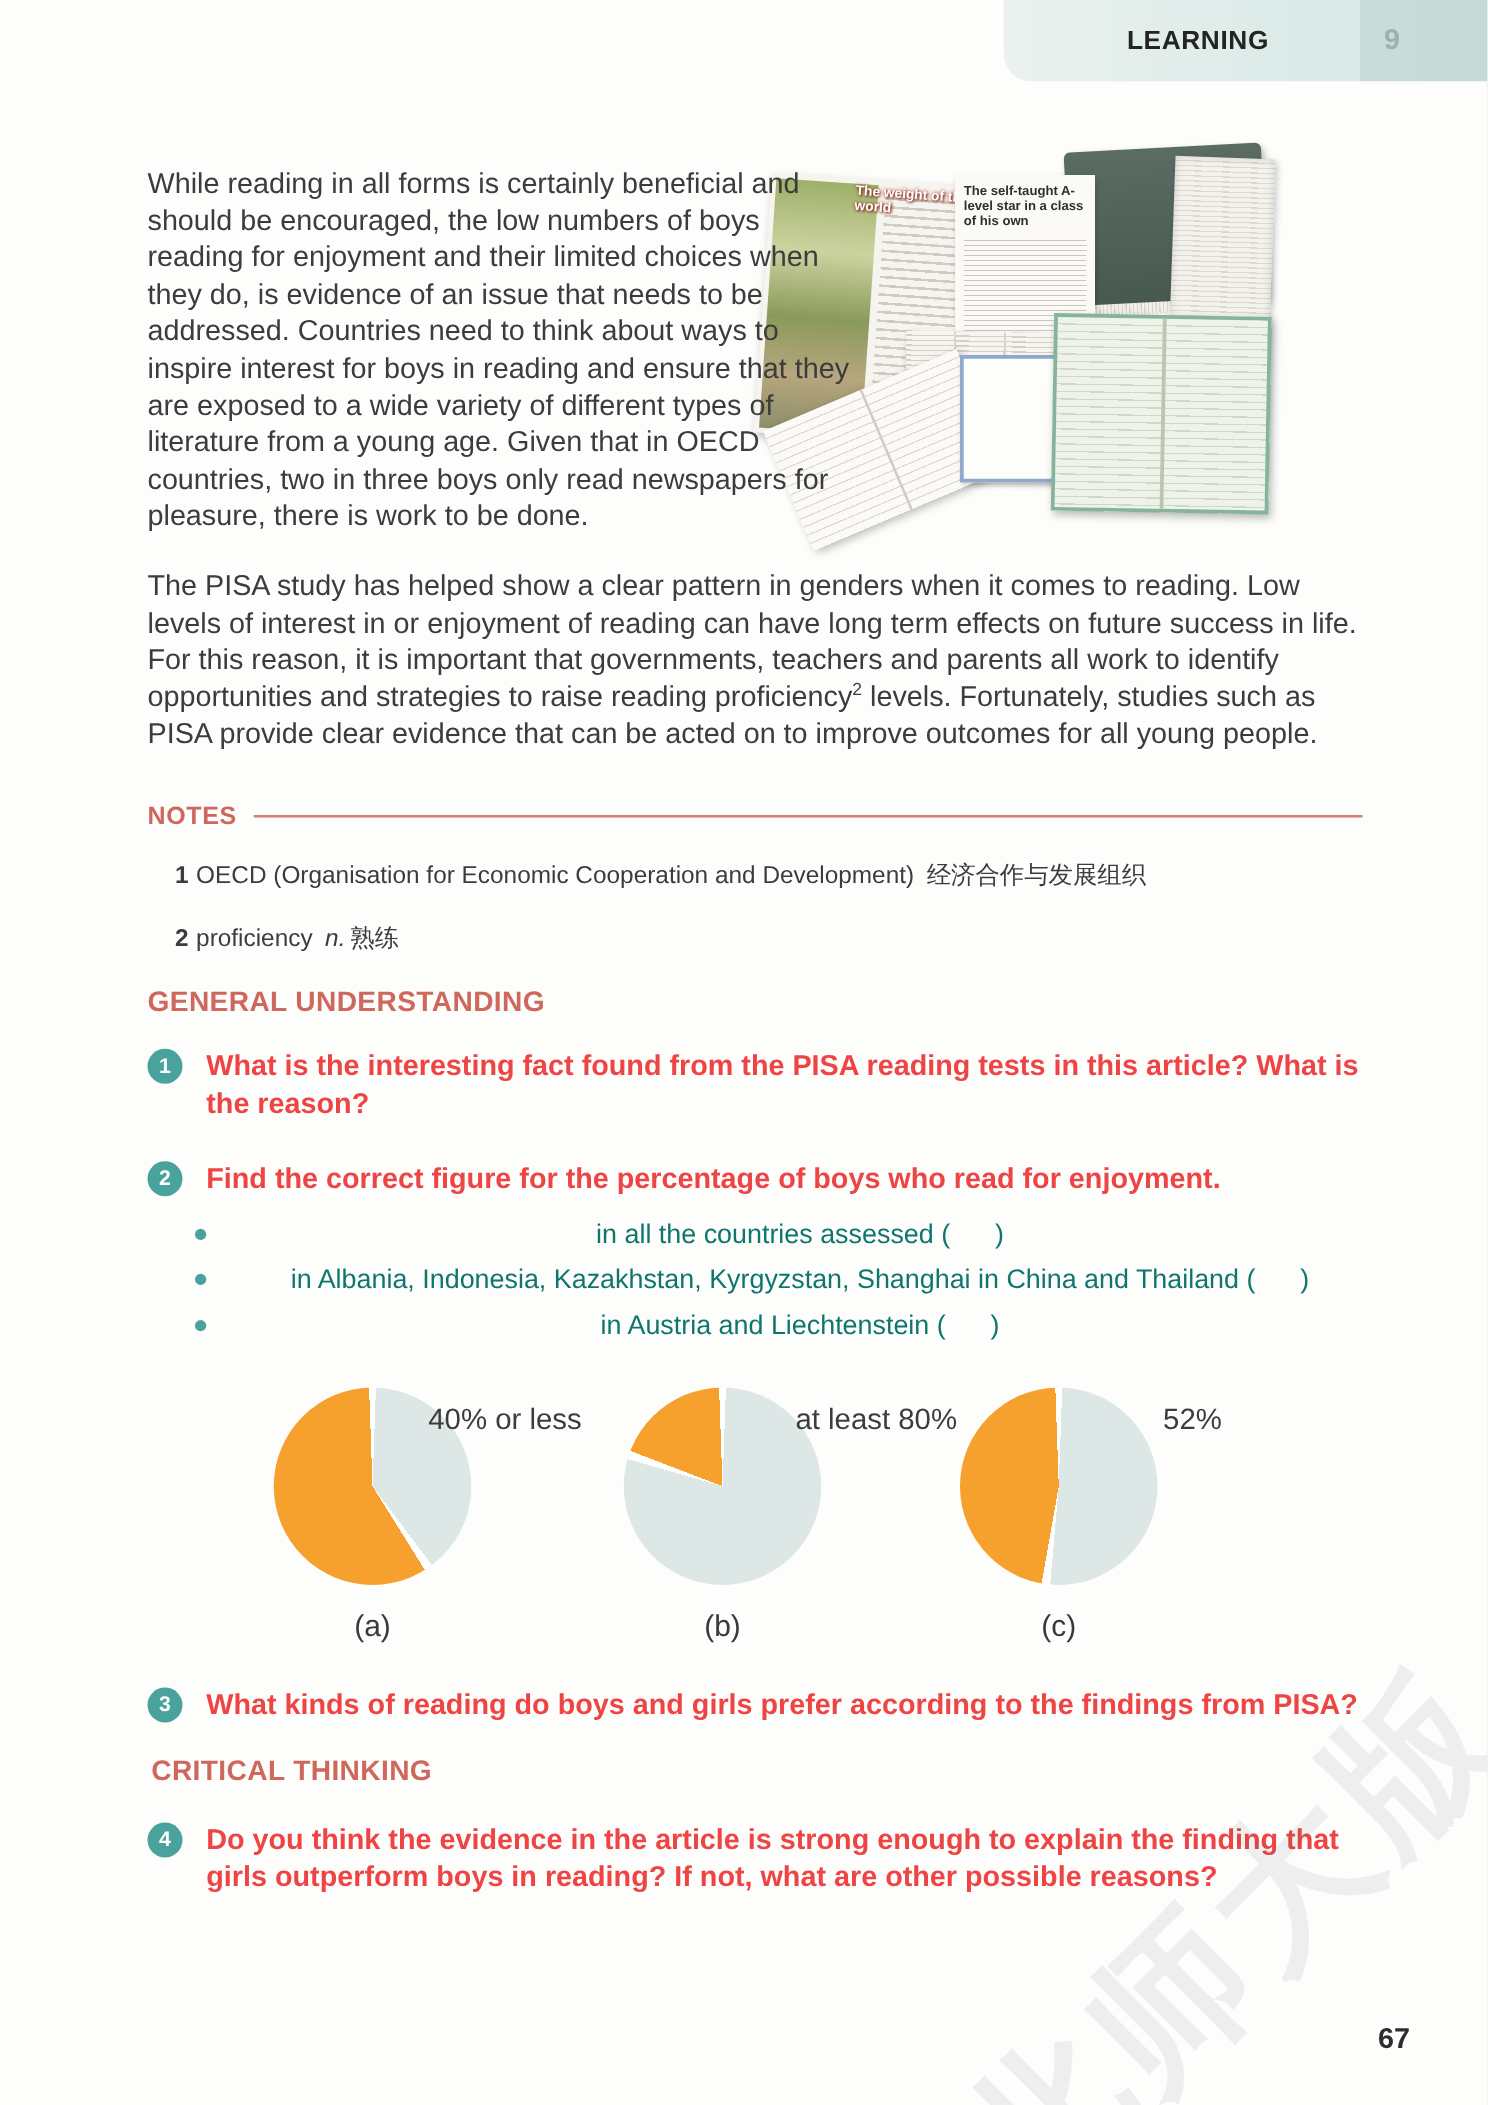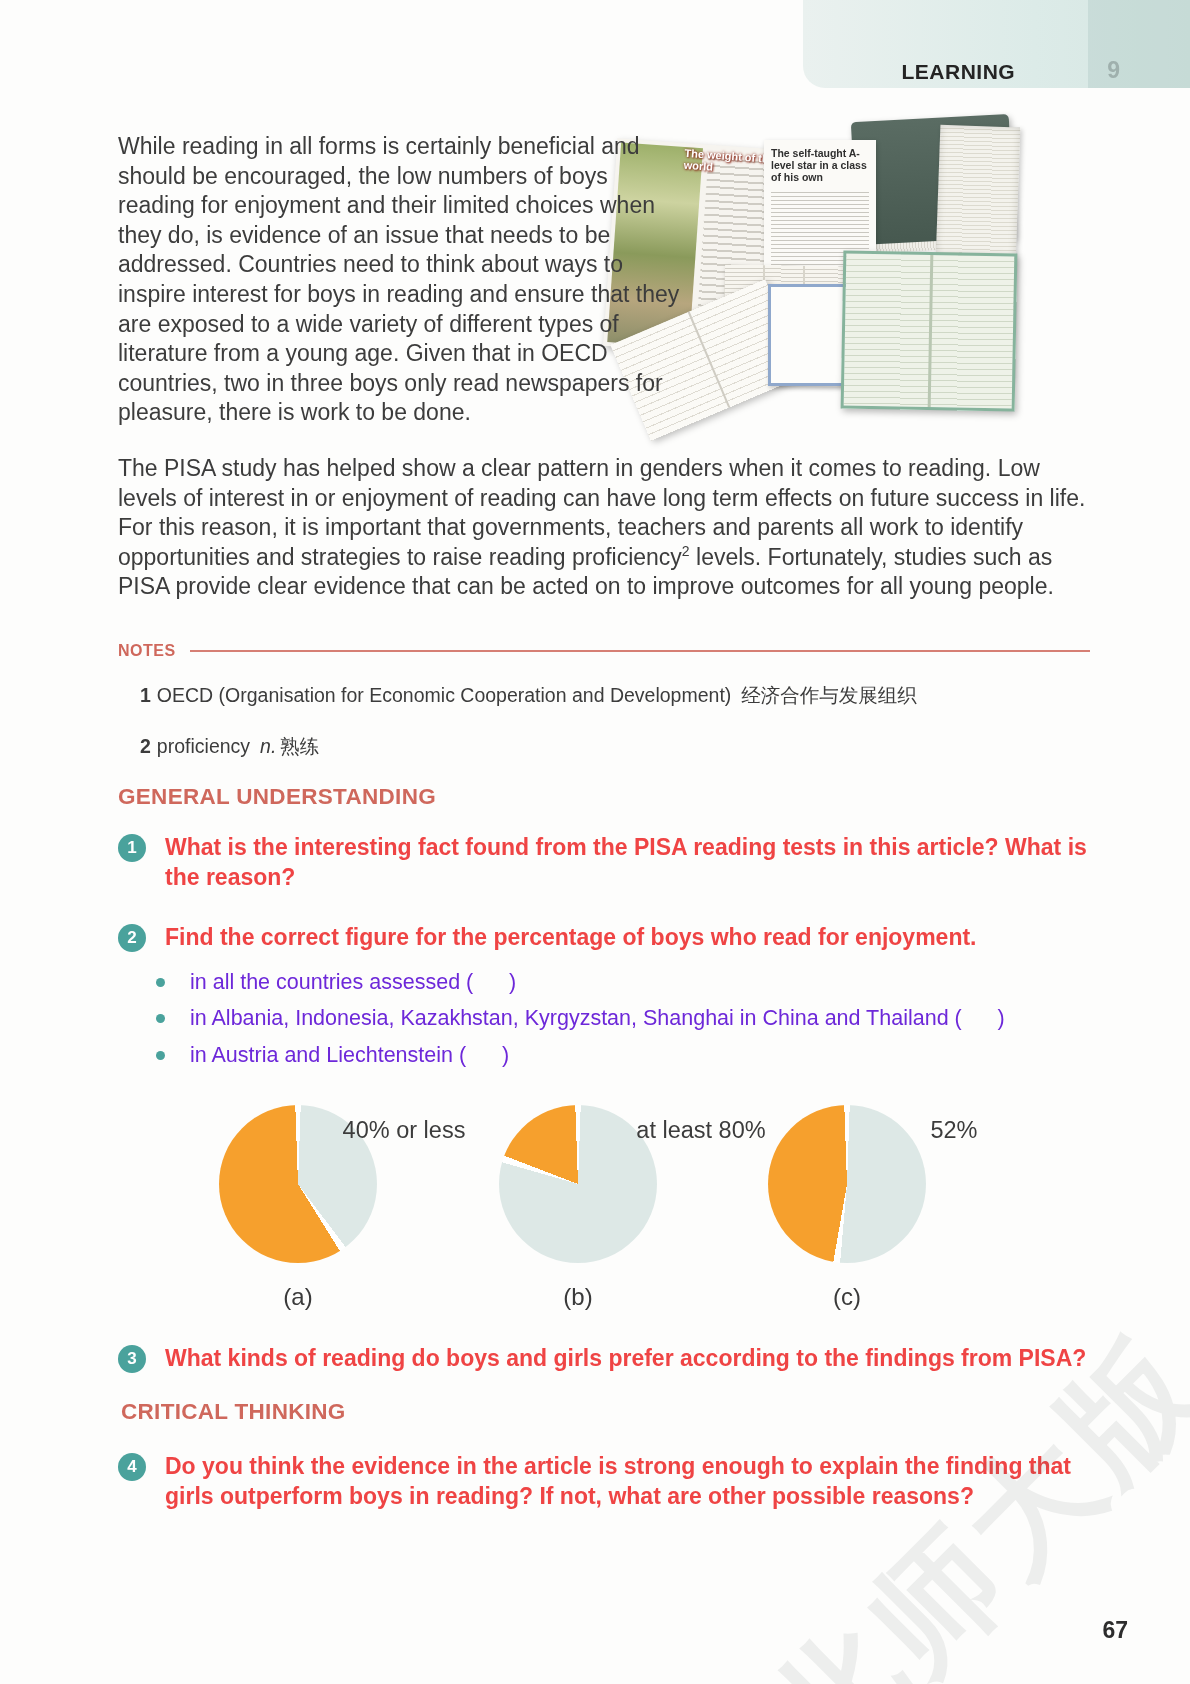--- a/index.html
+++ b/index.html
@@ -1,23 +1,23 @@
 <!DOCTYPE html>
 <html><head>
 <meta charset="utf-8">
 <style>
   html,body{margin:0;padding:0;background:#e9e9e9;}
   .page{position:relative;width:1190px;height:1684px;margin:0 auto;background:#fdfdfc;
         overflow:hidden;font-family:"Liberation Sans",sans-serif;color:#3c3c3c;}
 
   
-  .header{position:absolute;top:0;left:803px;right:0;height:88px;
+  .header{position:absolute;top:0;left:803px;right:0;height:65px;
           background:linear-gradient(90deg,#eaf1ef 0%,#dcebe8 60%,#d6e6e2 100%);
           border-radius:0 0 0 22px;display:flex;align-items:flex-end;justify-content:flex-end;
-          padding:0 70px 4px 0;box-sizing:border-box;gap:92px;}
+          padding:0 70px 20px 0;box-sizing:border-box;gap:92px;}
   .header-cap{position:absolute;top:0;right:0;width:102px;height:100%;background:rgba(170,198,192,.35);}
   .header-title{font-weight:bold;font-size:21px;color:#242424;letter-spacing:.5px;position:relative;}
   .header-unit{font-weight:bold;font-size:23px;color:#9fb0ad;position:relative;}
 
   
   .collage{position:absolute;left:606px;top:116px;width:412px;height:302px;}
   .collage > div{position:absolute;}
   .c-nb1{left:248px;top:2px;width:158px;height:126px;transform:rotate(-3deg);
          background:linear-gradient(180deg,#5a6c63,#46584f);border-radius:5px;
          box-shadow:2px 3px 6px rgba(0,0,0,.28);}
@@ -56,41 +56,41 @@
 
   
   .content{position:absolute;left:118px;top:132px;width:972px;}
   .para{font-size:23px;line-height:29.6px;margin:0;color:#3c3c3c;}
   .p1{margin-bottom:26px;}
   .float-spacer{float:right;width:408px;height:318px;}
   sup{font-size:14px;line-height:0;}
 
   .notes{margin-top:40px;}
   .notes-head{display:flex;align-items:center;}
-  .notes-label{color:#cf685c;font-weight:bold;font-size:16px;letter-spacing:.5px;}
+  .notes-label{color:#cf685c;font-weight:bold;font-size:20px;letter-spacing:.5px;}
   .notes-rule{flex:1;height:2px;background:#cf685c;margin-left:14px;opacity:.85;}
   .note{font-size:19.5px;line-height:31px;color:#3c3c3c;padding-left:22px;margin-top:20px;}
   .note .n{font-weight:bold;margin-right:6px;}
   .note .pos{font-style:italic;margin:0 4px 0 10px;}
   .note .zh{margin-left:10px;}
 
   .section-heading{color:#cf685c;font-size:22.5px;font-weight:bold;margin:22px 0 0;letter-spacing:.3px;}
   .section-critical{margin-left:3px;margin-top:26px;}
 
   .question{display:flex;align-items:flex-start;}
   .q1{margin-top:22px;}
   .q2{margin-top:30px;}
   .q3{margin-top:18px;}
   .q4{margin-top:26px;}
   .qnum{flex:0 0 28px;width:28px;height:28px;border-radius:50%;background:#4aa29c;color:#fff;
         font-weight:bold;font-size:17px;display:flex;align-items:center;justify-content:center;margin-top:2px;}
   .qtext{margin:0 0 0 19px;font-size:23px;font-weight:bold;color:#ef4444;line-height:30px;flex:1;}
 
   .bullets{list-style:none;margin:12px 0 0;padding:0;}
-  .bullets li{position:relative;padding-left:72px;font-size:21.5px;line-height:36.5px;color:#6d28d9;}
+  .bullets li{position:relative;padding-left:72px;font-size:21.5px;line-height:36.5px;color:#0f766e;text-align:center;}
   .bullet-dot{position:absolute;left:38px;top:14px;width:9px;height:9px;border-radius:50%;background:#4aa29c;}
 
   .pies{position:relative;height:238px;margin-top:14px;}
   .pie{position:absolute;width:158px;height:158px;border-radius:50%;top:18px;}
   .pie-a{left:101px;background:conic-gradient(#fff 0 2deg,#dde8e6 2deg 143deg,#fff 143deg 148deg,#f6a02d 148deg 358deg,#fff 358deg 360deg);}
   .pie-b{left:381px;background:conic-gradient(#fff 0 2deg,#dde8e6 2deg 286deg,#fff 286deg 291deg,#f6a02d 291deg 358deg,#fff 358deg 360deg);}
   .pie-c{left:650px;background:conic-gradient(#fff 0 2deg,#dde8e6 2deg 185deg,#fff 185deg 190deg,#f6a02d 190deg 358deg,#fff 358deg 360deg);}
   .pie-lab{position:absolute;top:28px;font-size:23.5px;line-height:31px;color:#3c3c3c;text-align:center;}
   .lab-a{left:224px;width:124px;}
   .lab-b{left:518px;width:130px;}

